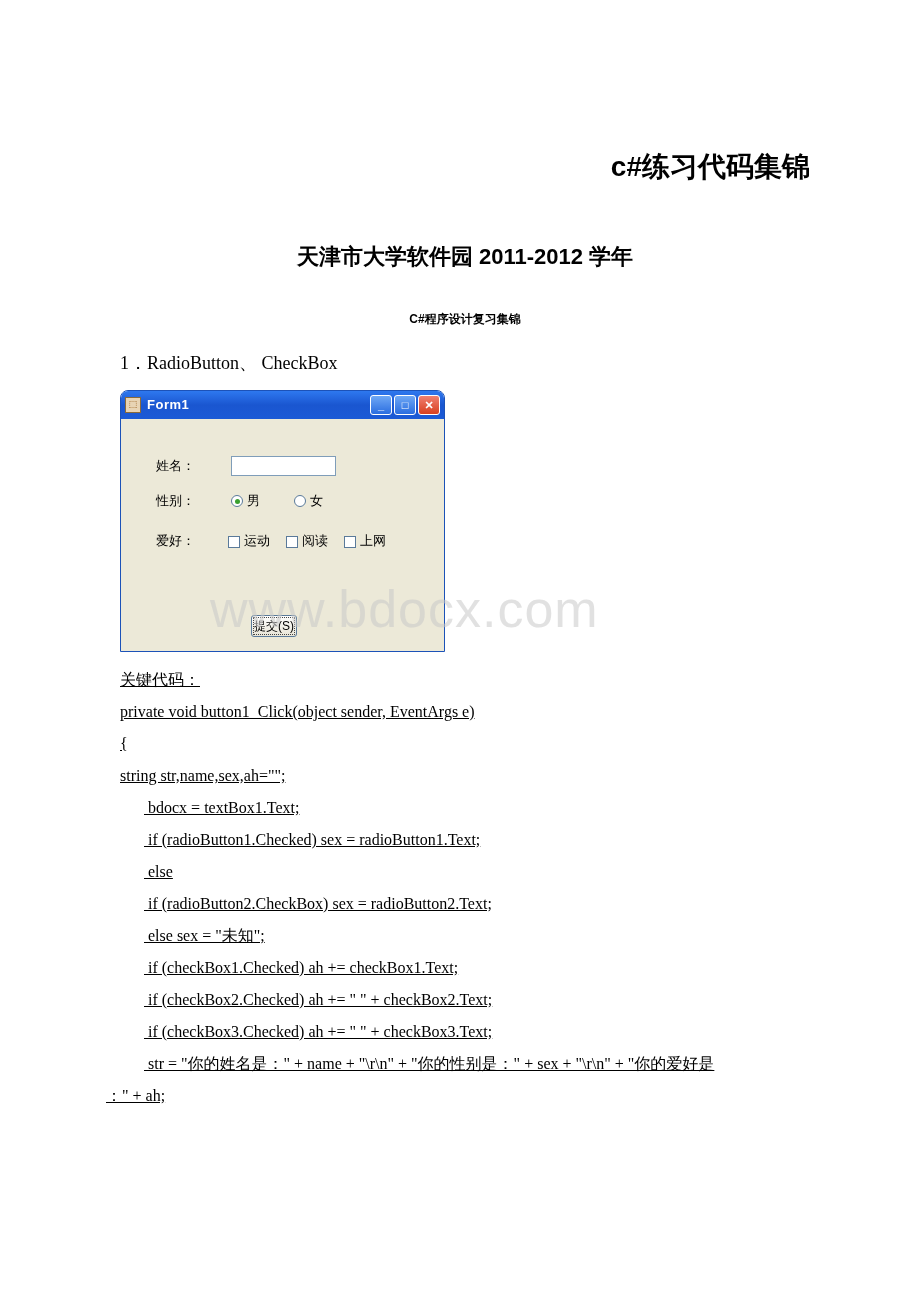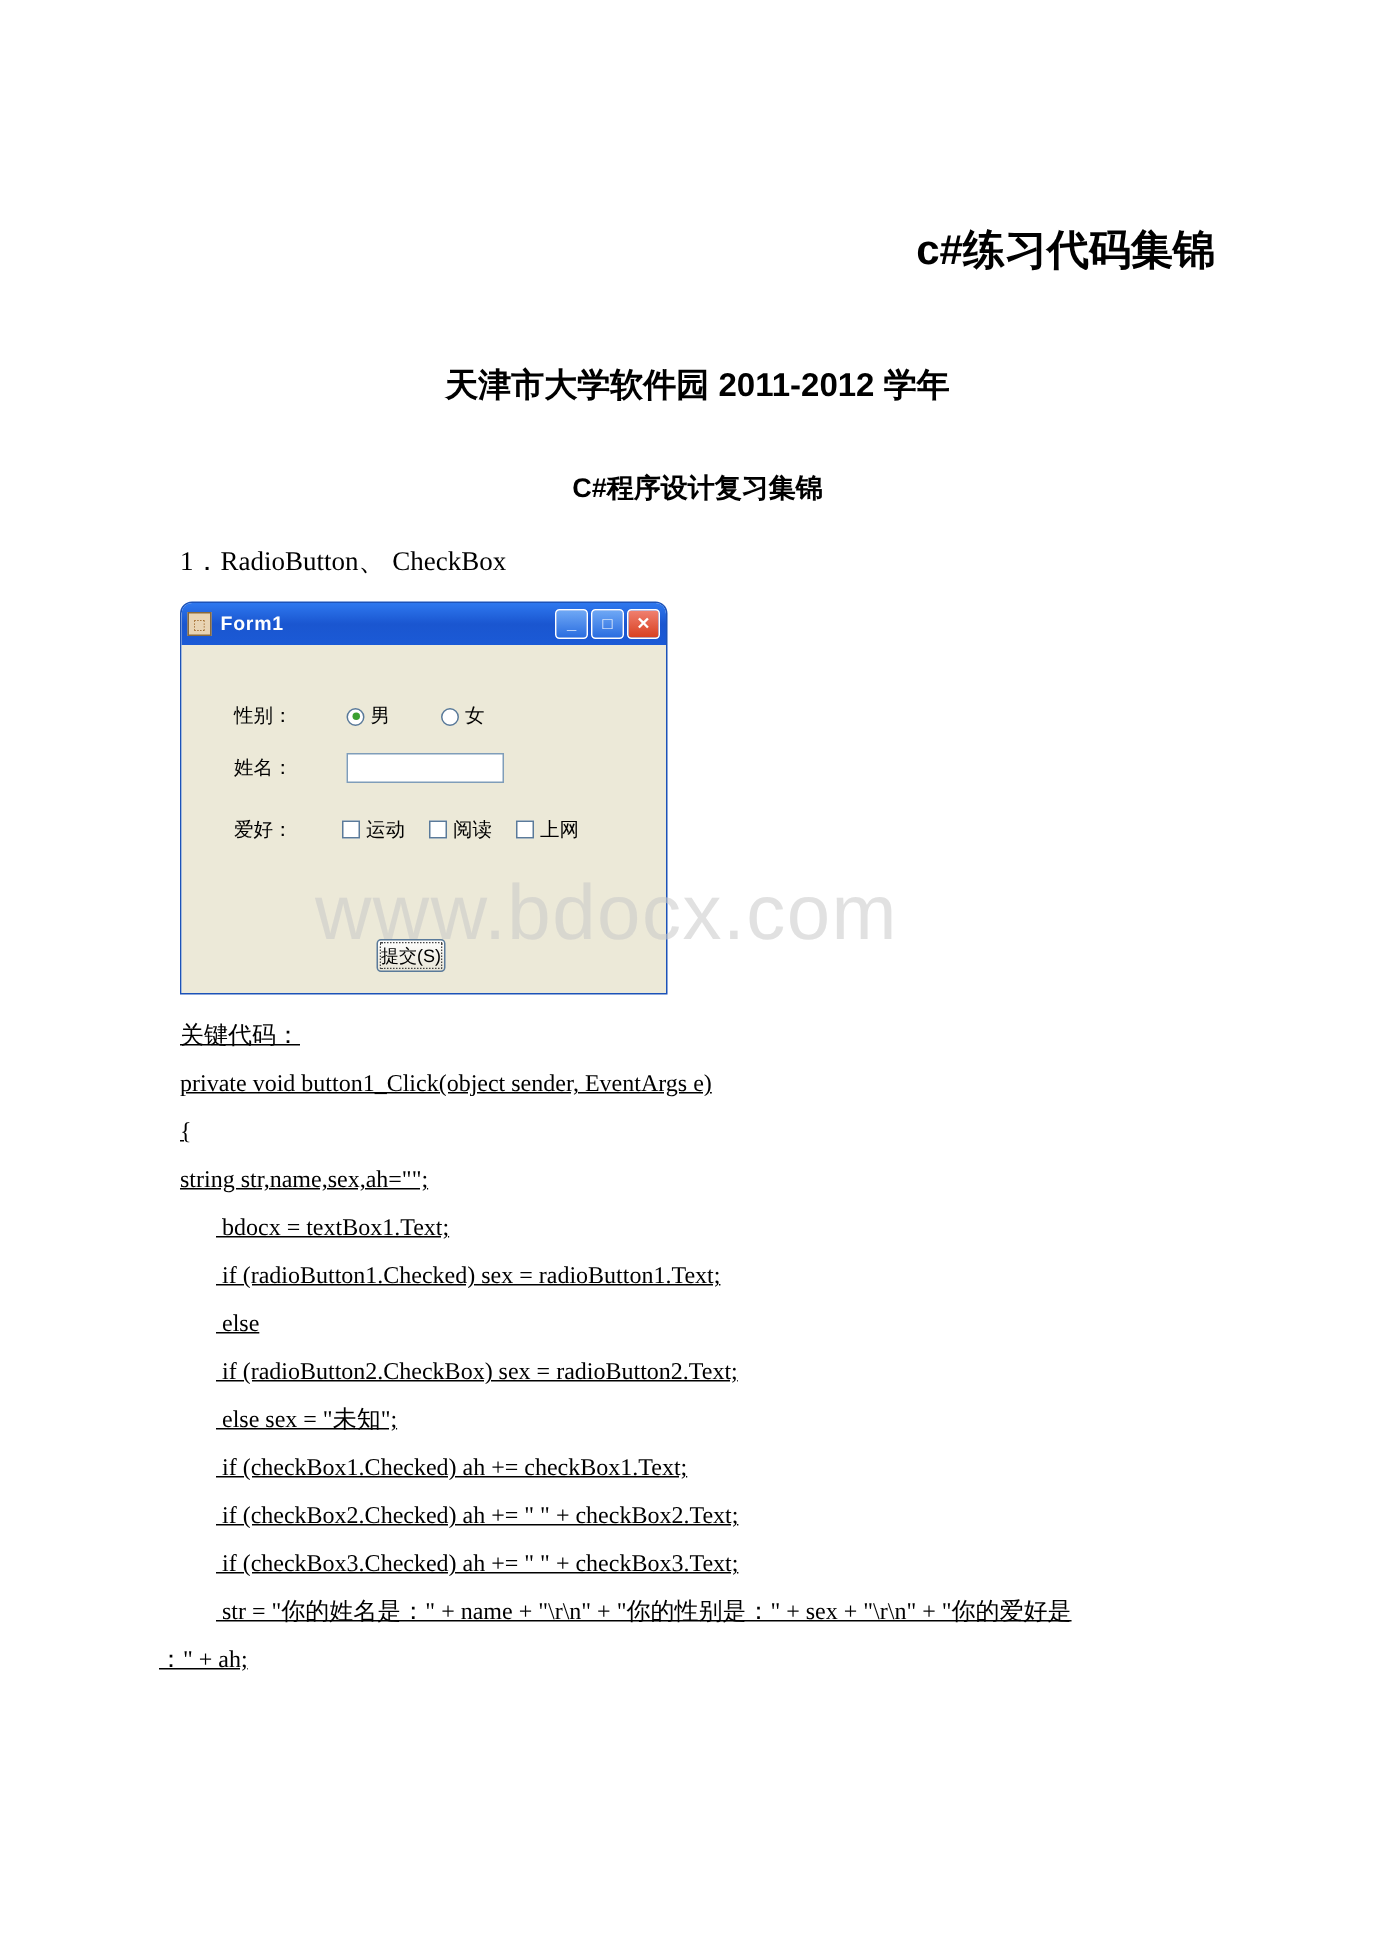--- a/index.html
+++ b/index.html
@@ -26,21 +26,21 @@
     h2 {
       text-align: center;
       font-size: 22px;
       font-weight: bold;
       margin-bottom: 30px;
       font-family: "SimHei", "黑体", sans-serif;
       margin-top: 43px;
     }
     h3 {
       text-align: center;
-      font-size: 18px;
+      font-size: 12px;
       font-weight: bold;
       margin-bottom: 15px;
       font-family: "SimHei", "黑体", sans-serif;
     }
     .section-label {
       font-size: 18px;
       margin-bottom: 10px;
       font-family: "Times New Roman", serif;
     }
     .winform {
@@ -221,36 +221,36 @@
     <div class="titlebar-title">Form1</div>
     <div class="winbtns">
       <div class="winbtn min">_</div>
       <div class="winbtn max">□</div>
       <div class="winbtn close">✕</div>
     </div>
   </div>
   <div class="form-body">
 
     <div class="form-row">
+      <span class="form-label">姓名：</span>
+      <div class="text-input"></div>
+    </div>
+
+    <div class="form-row">
       <span class="form-label">性别：</span>
       <div class="radio-group">
         <div class="radio-item">
           <span class="radio-circle checked"></span>
           <span>男</span>
         </div>
         <div class="radio-item" style="margin-left:18px;">
           <span class="radio-circle"></span>
           <span>女</span>
         </div>
       </div>
-    </div>
-
-    <div class="form-row">
-      <span class="form-label">姓名：</span>
-      <div class="text-input"></div>
     </div>
 
     <div class="form-row hobby">
       <span class="form-label">爱好：</span>
       <div class="check-group" style="margin-left:-14px;padding-left:11px;">
         <div class="check-item">
           <span class="check-box"></span>
           <span>运动</span>
         </div>
         <div class="check-item">

